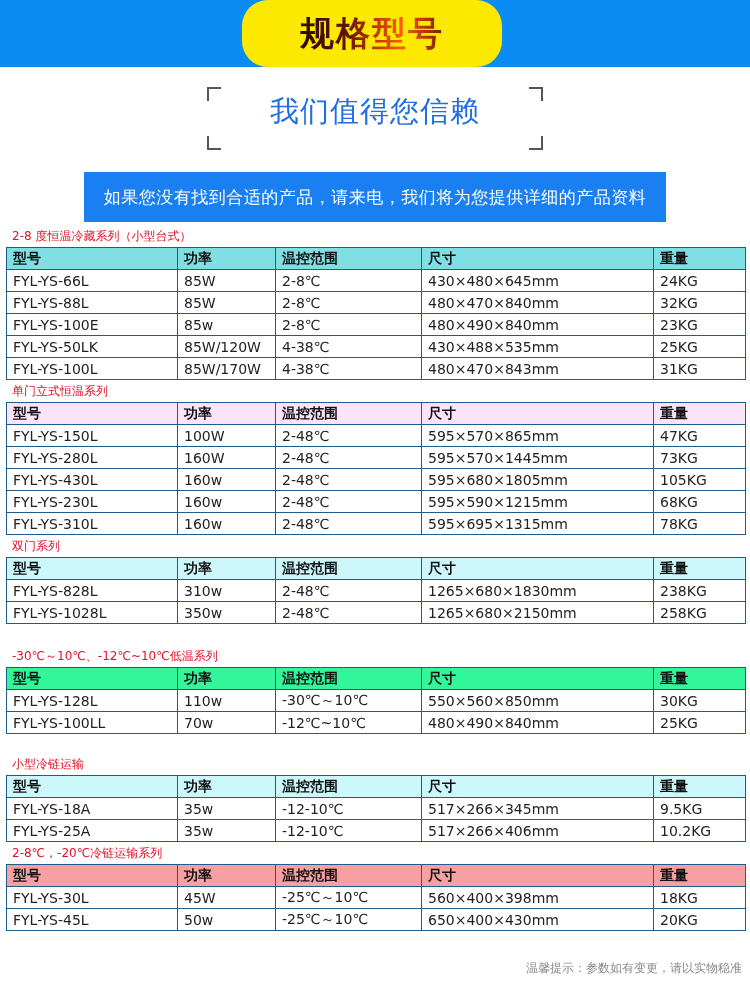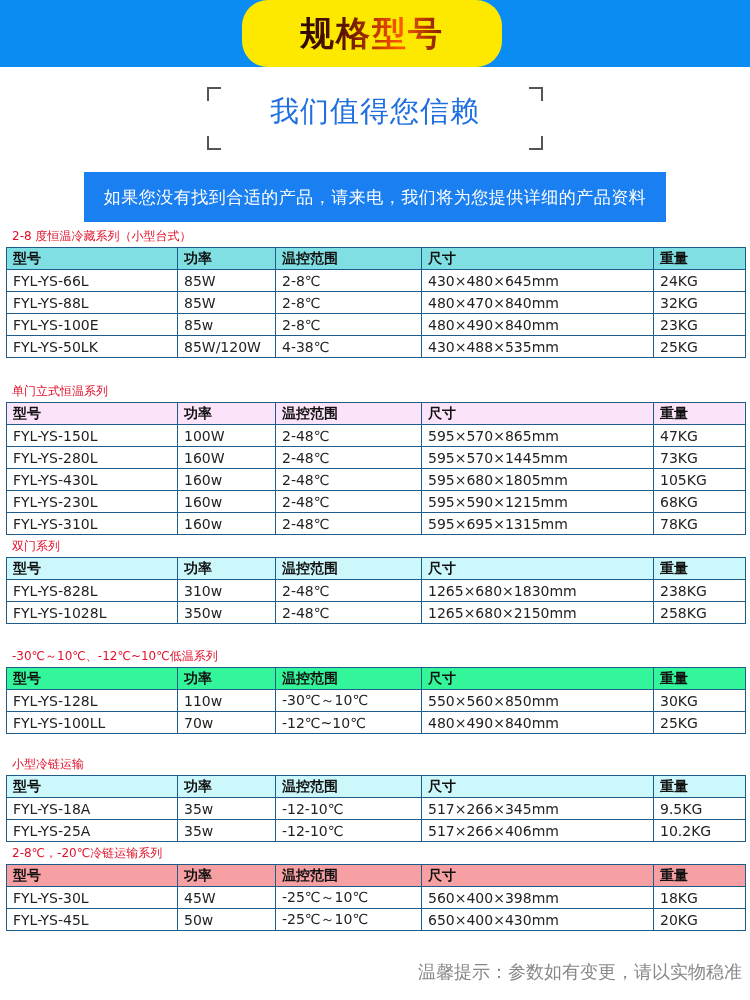--- a/index.html
+++ b/index.html
@@ -23,21 +23,21 @@
 
   .notice-bar { position: absolute; left: 84px; top: 172px; width: 582px; height: 50px; background: #1a7ff0;
     color: #fff; font-size: 17px; display: flex; align-items: center; justify-content: center; letter-spacing: 0.5px; }
 
   .section-title { position: absolute; left: 12px; font-size: 12px; font-weight: normal; color: #e0102a; }
   table.spec { position: absolute; left: 6px; width: 739px; border-collapse: collapse; table-layout: fixed; font-size: 14px; }
   table.spec td, table.spec th { border: 1px solid #1e5c8c; height: 22px; padding: 0 0 0 6px; text-align: left; white-space: nowrap; overflow: hidden; }
   table.spec th { font-weight: bold; color: #111; }
   table.spec td { color: #222; font-weight: normal; }
 
-  .footer-note { position: absolute; right: 8px; top: 960px; font-size: 18px; color: #888; }
+  .footer-note { position: absolute; right: 8px; top: 960px; font-size: 12px; color: #888; }
 </style>
 </head>
 <body>
 
 <div class="banner">
   <div class="banner-yellow">
     <span class="banner-title">规格型号</span>
   </div>
 </div>
 
@@ -87,20 +87,27 @@
     <td>480×490×840mm</td>
     <td>23KG</td>
   </tr>
   <tr>
     <td>FYL-YS-50LK</td>
     <td>85W/120W</td>
     <td>4-38℃</td>
     <td>430×488×535mm</td>
     <td>25KG</td>
   </tr>
+  <tr>
+    <td>FYL-YS-100L</td>
+    <td>85W/170W</td>
+    <td>4-38℃</td>
+    <td>480×470×843mm</td>
+    <td>31KG</td>
+  </tr>
 </tbody>
   </table>
 
 <div class="section-title" style="top:383px">单门立式恒温系列</div>
 <table class="spec" style="top:402px">
   <colgroup>
       <col style="width:171px">
       <col style="width:98px">
       <col style="width:146px">
       <col style="width:232px">

